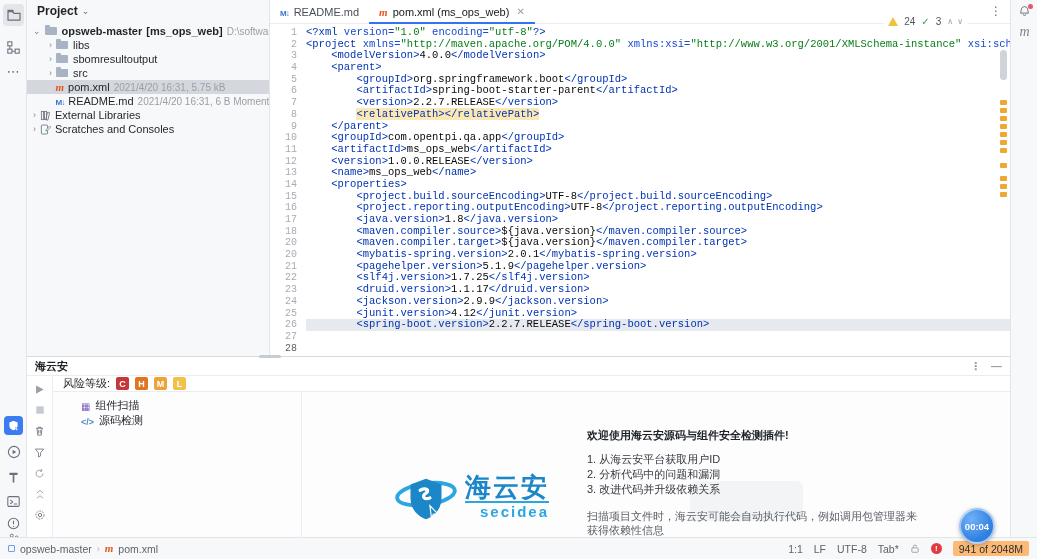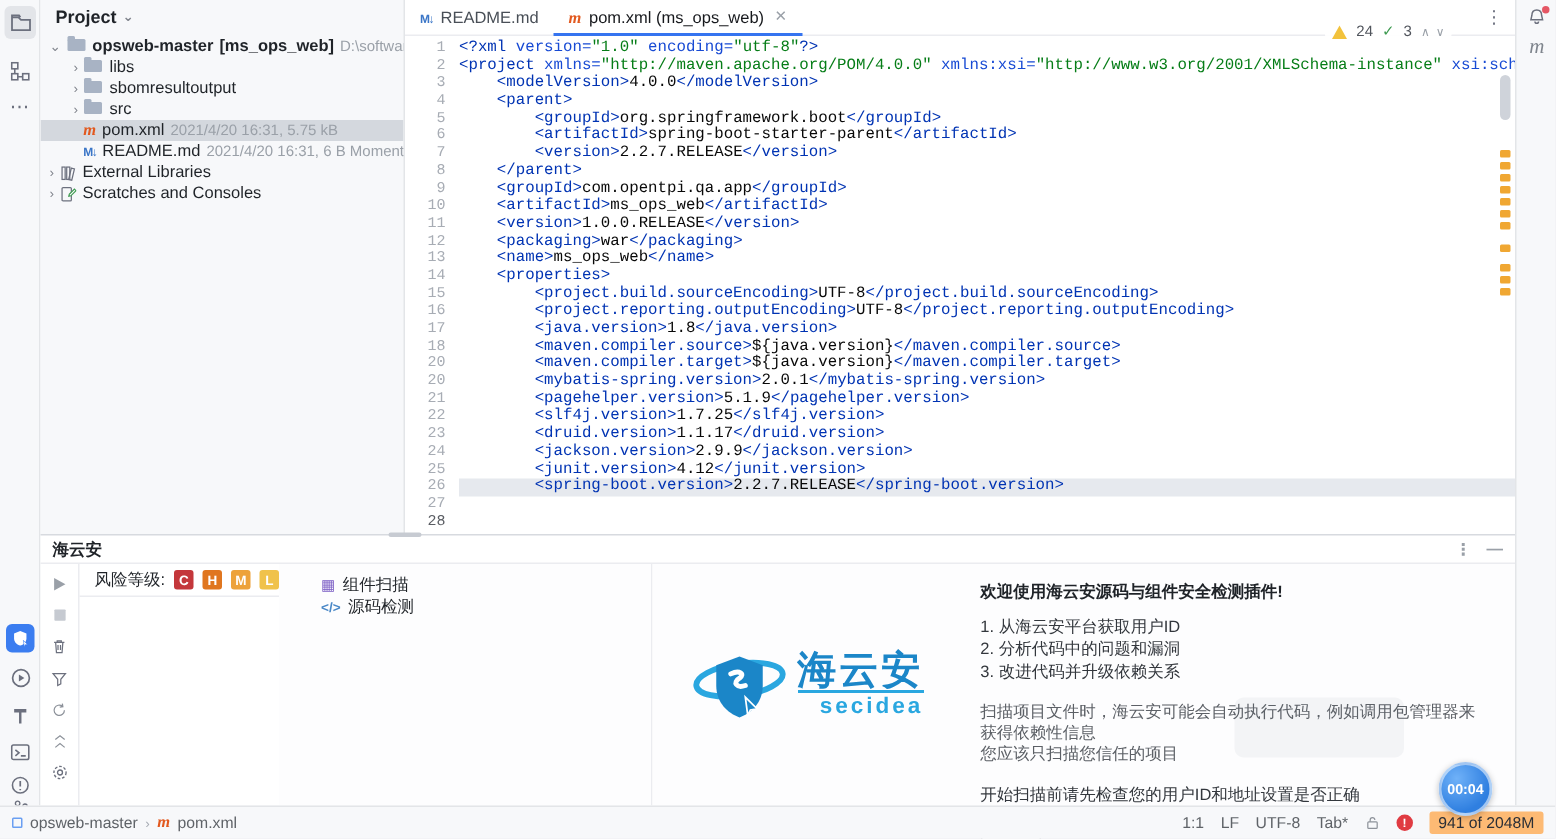--- a/index.html
+++ b/index.html
@@ -61,21 +61,21 @@
             font-family:"Liberation Serif","DejaVu Serif",serif;font-style:italic;font-size:14px;color:#7f858d;}
   
   .tool{position:absolute;left:27px;top:356px;width:983px;height:181px;background:#fff;border-top:1px solid #d7dadf;}
   .tool-head{height:19px;display:flex;align-items:center;padding:0 8px;border-bottom:1px solid #ebecf0;font-weight:bold;font-size:11px;}
   .tool-head .sp{flex:1;}
   .tool-head .hic{color:#9aa0a8;margin-left:10px;cursor:pointer;font-size:11px;}
   .drag-dots{position:absolute;left:232px;top:-2px;width:22px;height:3px;background:#c7cbd2;border-radius:2px;}
   .tool-body{display:flex;height:161px;}
   .tb-col{width:26px;border-right:1px solid #ebecf0;display:flex;flex-direction:column;align-items:center;padding-top:6px;gap:7px;color:#6c707e;}
   .tb-col .ic{width:14px;height:14px;display:flex;align-items:center;justify-content:center;cursor:pointer;}
-  .tool-main{flex:1;display:flex;flex-direction:row;}
+  .tool-main{flex:1;display:flex;flex-direction:column;}
   .risk-row{height:22px;display:flex;align-items:center;gap:6px;padding-left:10px;border-bottom:1px solid #ebecf0;}
   .badge{width:13px;height:13px;border-radius:2px;color:#fff;font-weight:bold;font-size:9px;display:flex;align-items:center;justify-content:center;cursor:pointer;}
   .tool-split{flex:1;display:flex;}
   .tw-tree{width:249px;border-right:1px solid #ebecf0;padding:6px 0 0 4px;background:#fdfdfe;}
   .tw-row{height:15px;display:flex;align-items:center;gap:5px;padding-left:24px;cursor:pointer;}
   .grid-ic{color:#7a5cc4;font-size:10px;font-weight:bold;}
   .code-ic{color:#4a88c7;font-size:9px;font-weight:bold;}
   .welcome{flex:1;position:relative;display:flex;align-items:center;justify-content:center;gap:38px;background:#fdfdfe;}
   .wm{position:absolute;left:388px;top:89px;width:113px;height:40px;background:rgba(120,125,135,.07);border-radius:6px;}
   .brand{display:flex;align-items:center;gap:8px;}
@@ -287,25 +287,25 @@
           <div style="color: rgb(90, 93, 99); text-align: right;">28</div>
         </div>
       <div class="code" id="code">
           <div class="cl"><span class="tk-tag">&lt;?xml</span> <span class="tk-attr">version=</span><span class="tk-str">"1.0"</span> <span class="tk-attr">encoding=</span><span class="tk-str">"utf-8"</span><span class="tk-tag">?&gt;</span></div>
           <div class="cl"><span class="tk-tag">&lt;project</span> <span class="tk-attr">xmlns=</span><span class="tk-str">"http://maven.apache.org/POM/4.0.0"</span> <span class="tk-attr">xmlns:xsi=</span><span class="tk-str">"http://www.w3.org/2001/XMLSchema-instance"</span> <span class="tk-attr">xsi:schemaLocation=</span>"http://maven.apache.org/POM/4.0.0 htt</div>
           <div class="cl">    <span class="tk-tag">&lt;modelVersion</span><span class="tk-tag">&gt;</span>4.0.0<span class="tk-tag">&lt;/modelVersion</span><span class="tk-tag">&gt;</span></div>
           <div class="cl">    <span class="tk-tag">&lt;parent</span><span class="tk-tag">&gt;</span></div>
           <div class="cl">        <span class="tk-tag">&lt;groupId</span><span class="tk-tag">&gt;</span>org.springframework.boot<span class="tk-tag">&lt;/groupId</span><span class="tk-tag">&gt;</span></div>
           <div class="cl">        <span class="tk-tag">&lt;artifactId</span><span class="tk-tag">&gt;</span>spring-boot-starter-parent<span class="tk-tag">&lt;/artifactId</span><span class="tk-tag">&gt;</span></div>
           <div class="cl">        <span class="tk-tag">&lt;version</span><span class="tk-tag">&gt;</span>2.2.7.RELEASE<span class="tk-tag">&lt;/version</span><span class="tk-tag">&gt;</span></div>
+          <div class="cl">        <span class="hl-token"><span class="tk-tag">&lt;relativePath</span><span class="tk-tag">&gt;</span><span class="tk-tag">&lt;/relativePath</span><span class="tk-tag">&gt;</span></span></div>
           <div class="cl">    <span class="tk-tag">&lt;/parent</span><span class="tk-tag">&gt;</span></div>
           <div class="cl">    <span class="tk-tag">&lt;groupId</span><span class="tk-tag">&gt;</span>com.opentpi.qa.app<span class="tk-tag">&lt;/groupId</span><span class="tk-tag">&gt;</span></div>
           <div class="cl">    <span class="tk-tag">&lt;artifactId</span><span class="tk-tag">&gt;</span>ms_ops_web<span class="tk-tag">&lt;/artifactId</span><span class="tk-tag">&gt;</span></div>
           <div class="cl">    <span class="tk-tag">&lt;version</span><span class="tk-tag">&gt;</span>1.0.0.RELEASE<span class="tk-tag">&lt;/version</span><span class="tk-tag">&gt;</span></div>
-          <div class="cl">    <span class="tk-tag">&lt;packaging</span><span class="tk-tag">&gt;</span>war<span class="tk-tag">&lt;/packaging</span><span class="tk-tag">&gt;</span></div>
           <div class="cl">    <span class="tk-tag">&lt;name</span><span class="tk-tag">&gt;</span>ms_ops_web<span class="tk-tag">&lt;/name</span><span class="tk-tag">&gt;</span></div>
           <div class="cl">    <span class="tk-tag">&lt;properties</span><span class="tk-tag">&gt;</span></div>
           <div class="cl">        <span class="tk-tag">&lt;project.build.sourceEncoding</span><span class="tk-tag">&gt;</span>UTF-8<span class="tk-tag">&lt;/project.build.sourceEncoding</span><span class="tk-tag">&gt;</span></div>
           <div class="cl">        <span class="tk-tag">&lt;project.reporting.outputEncoding</span><span class="tk-tag">&gt;</span>UTF-8<span class="tk-tag">&lt;/project.reporting.outputEncoding</span><span class="tk-tag">&gt;</span></div>
           <div class="cl">        <span class="tk-tag">&lt;java.version</span><span class="tk-tag">&gt;</span>1.8<span class="tk-tag">&lt;/java.version</span><span class="tk-tag">&gt;</span></div>
           <div class="cl">        <span class="tk-tag">&lt;maven.compiler.source</span><span class="tk-tag">&gt;</span>${java.version}<span class="tk-tag">&lt;/maven.compiler.source</span><span class="tk-tag">&gt;</span></div>
           <div class="cl">        <span class="tk-tag">&lt;maven.compiler.target</span><span class="tk-tag">&gt;</span>${java.version}<span class="tk-tag">&lt;/maven.compiler.target</span><span class="tk-tag">&gt;</span></div>
           <div class="cl">        <span class="tk-tag">&lt;mybatis-spring.version</span><span class="tk-tag">&gt;</span>2.0.1<span class="tk-tag">&lt;/mybatis-spring.version</span><span class="tk-tag">&gt;</span></div>
           <div class="cl">        <span class="tk-tag">&lt;pagehelper.version</span><span class="tk-tag">&gt;</span>5.1.9<span class="tk-tag">&lt;/pagehelper.version</span><span class="tk-tag">&gt;</span></div>
           <div class="cl">        <span class="tk-tag">&lt;slf4j.version</span><span class="tk-tag">&gt;</span>1.7.25<span class="tk-tag">&lt;/slf4j.version</span><span class="tk-tag">&gt;</span></div>

